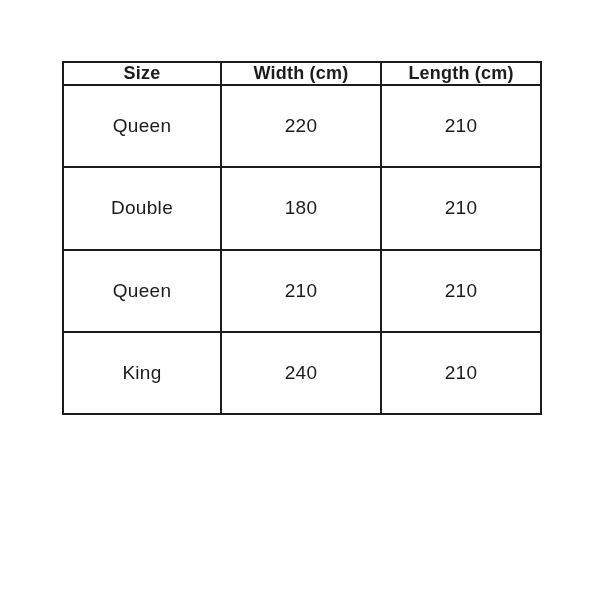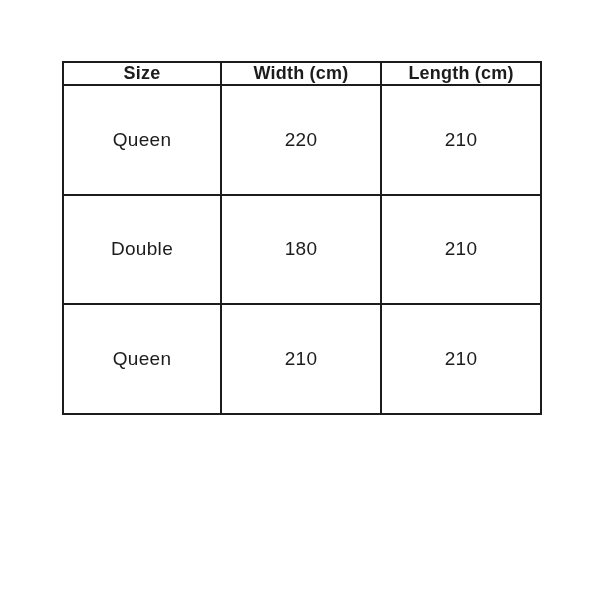--- a/index.html
+++ b/index.html
@@ -73,15 +73,20 @@
       <tr>
         <td>Double</td>
         <td>180</td>
         <td>210</td>
       </tr>
       <tr>
         <td>Queen</td>
         <td>210</td>
         <td>210</td>
       </tr>
+      <tr>
+        <td>King</td>
+        <td>240</td>
+        <td>210</td>
+      </tr>
     </tbody>
   </table>
 </div>
 
 </body></html>

